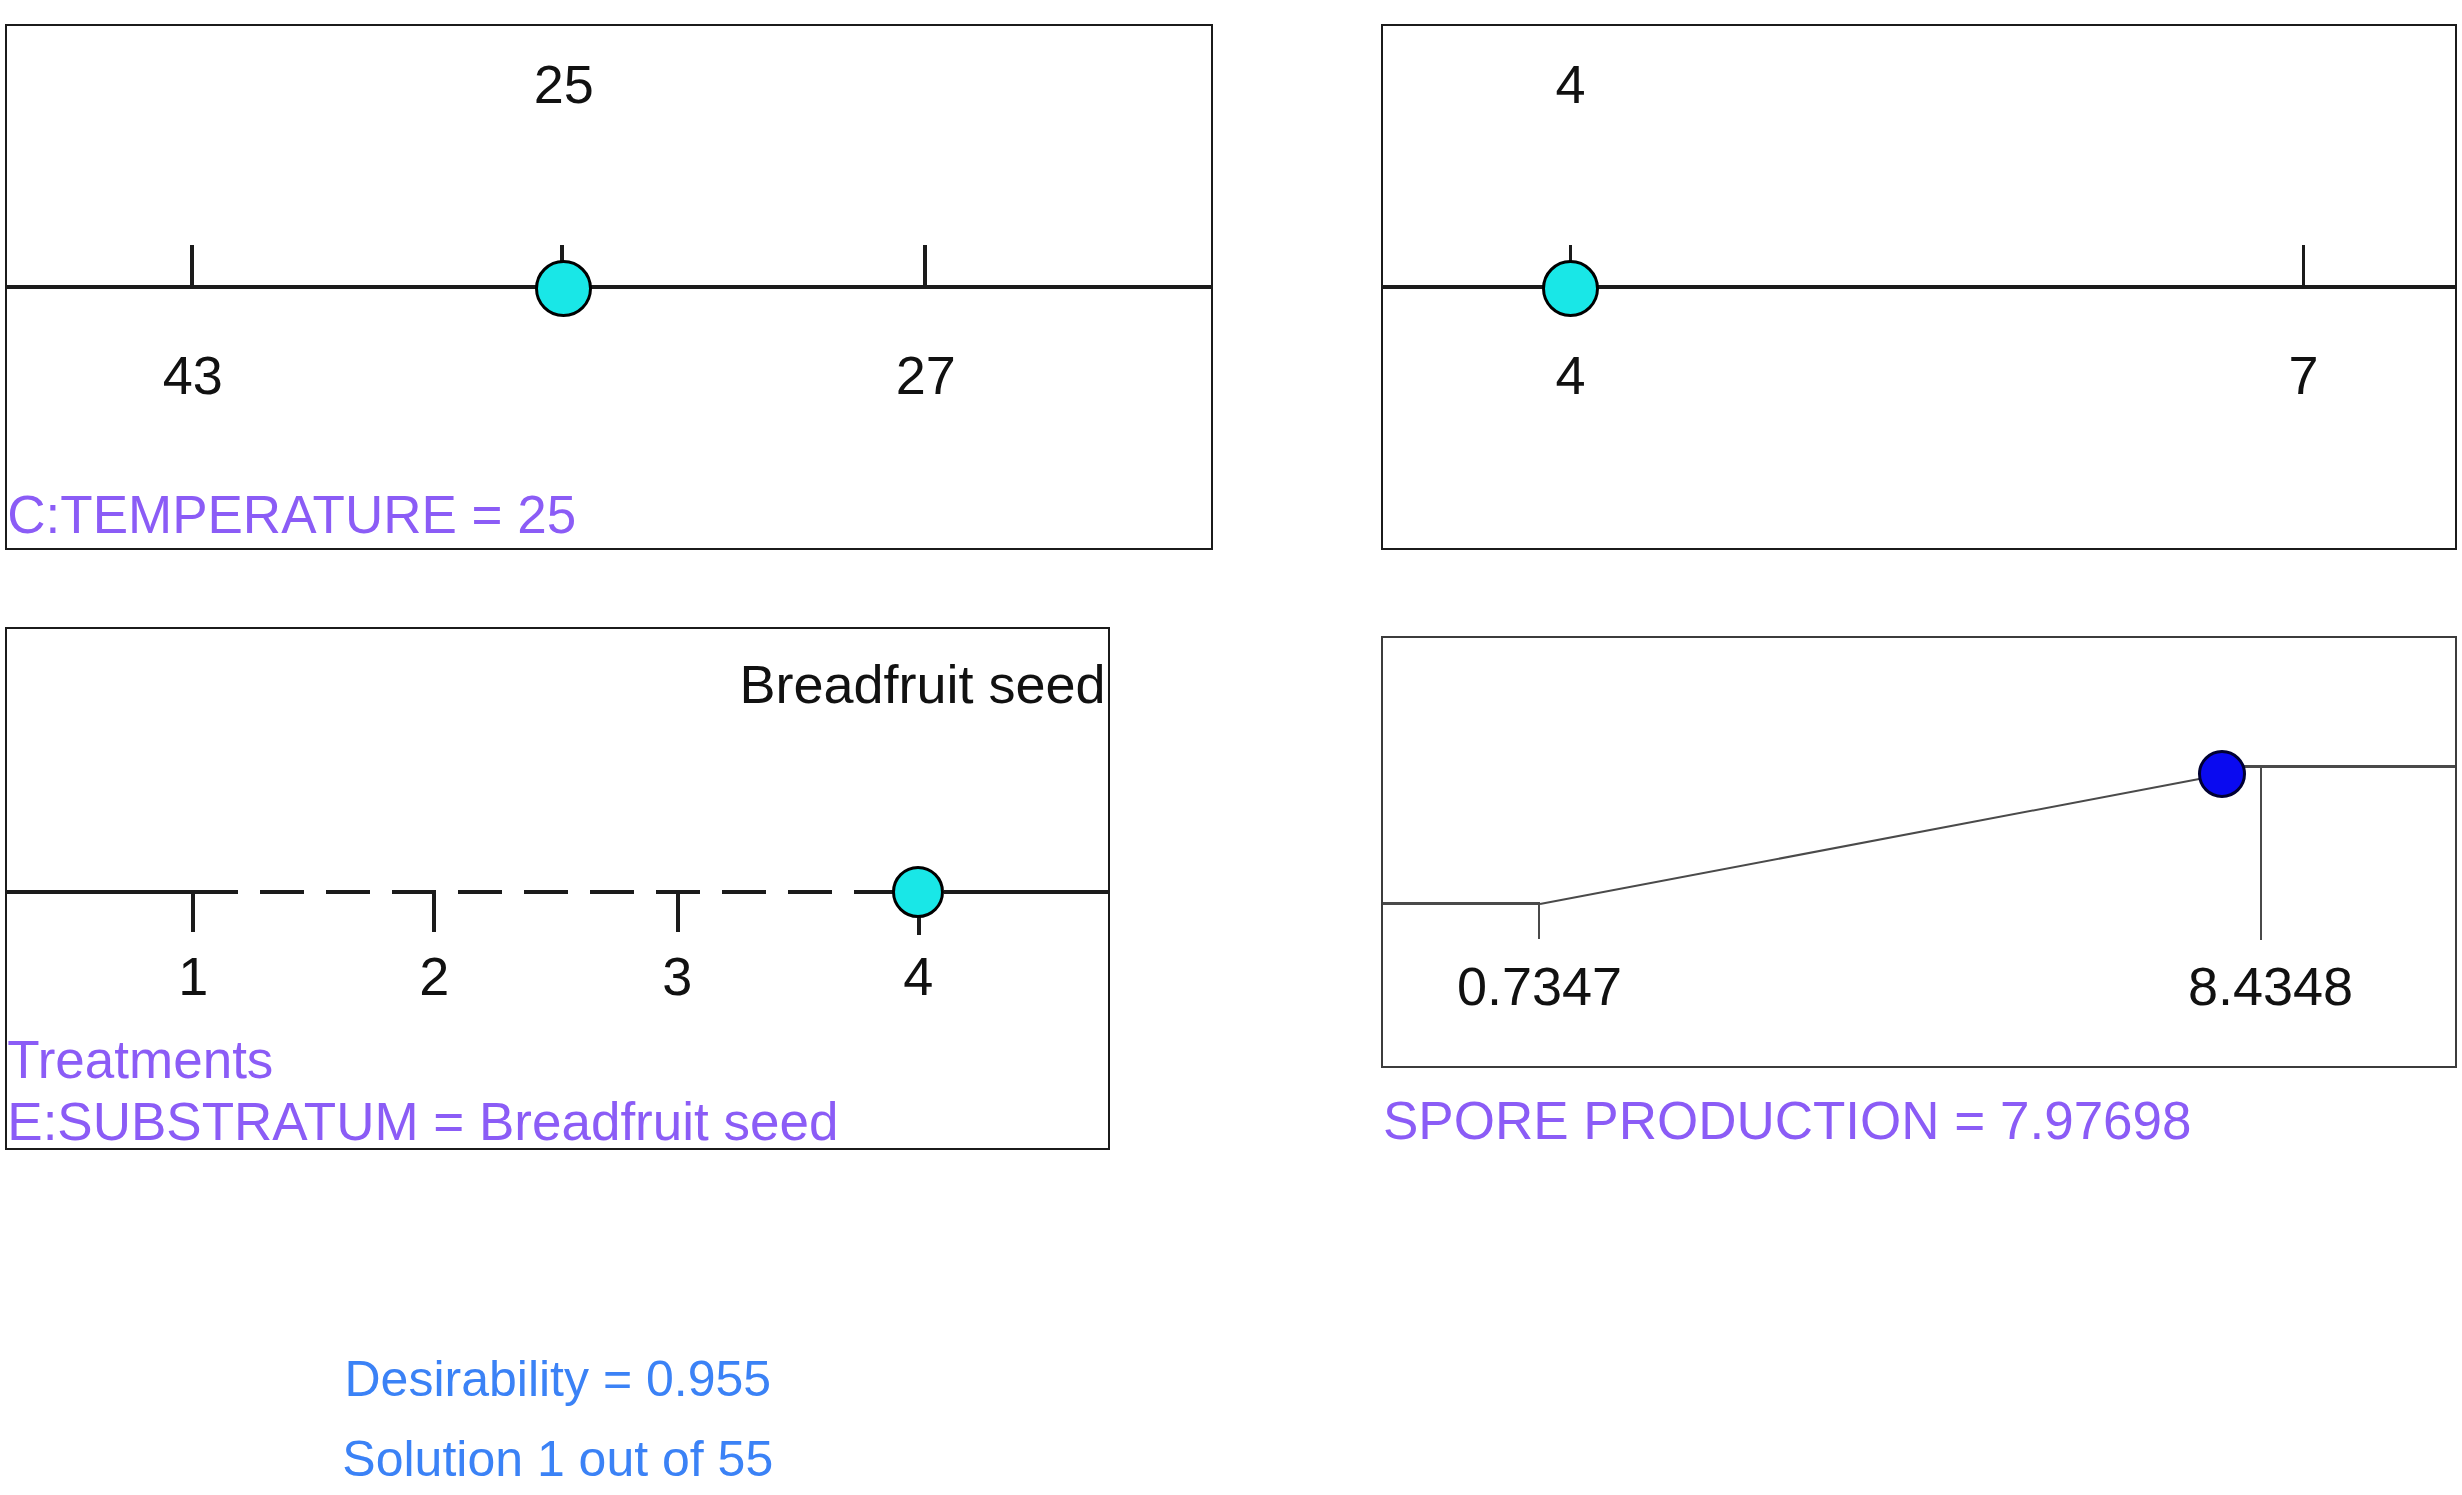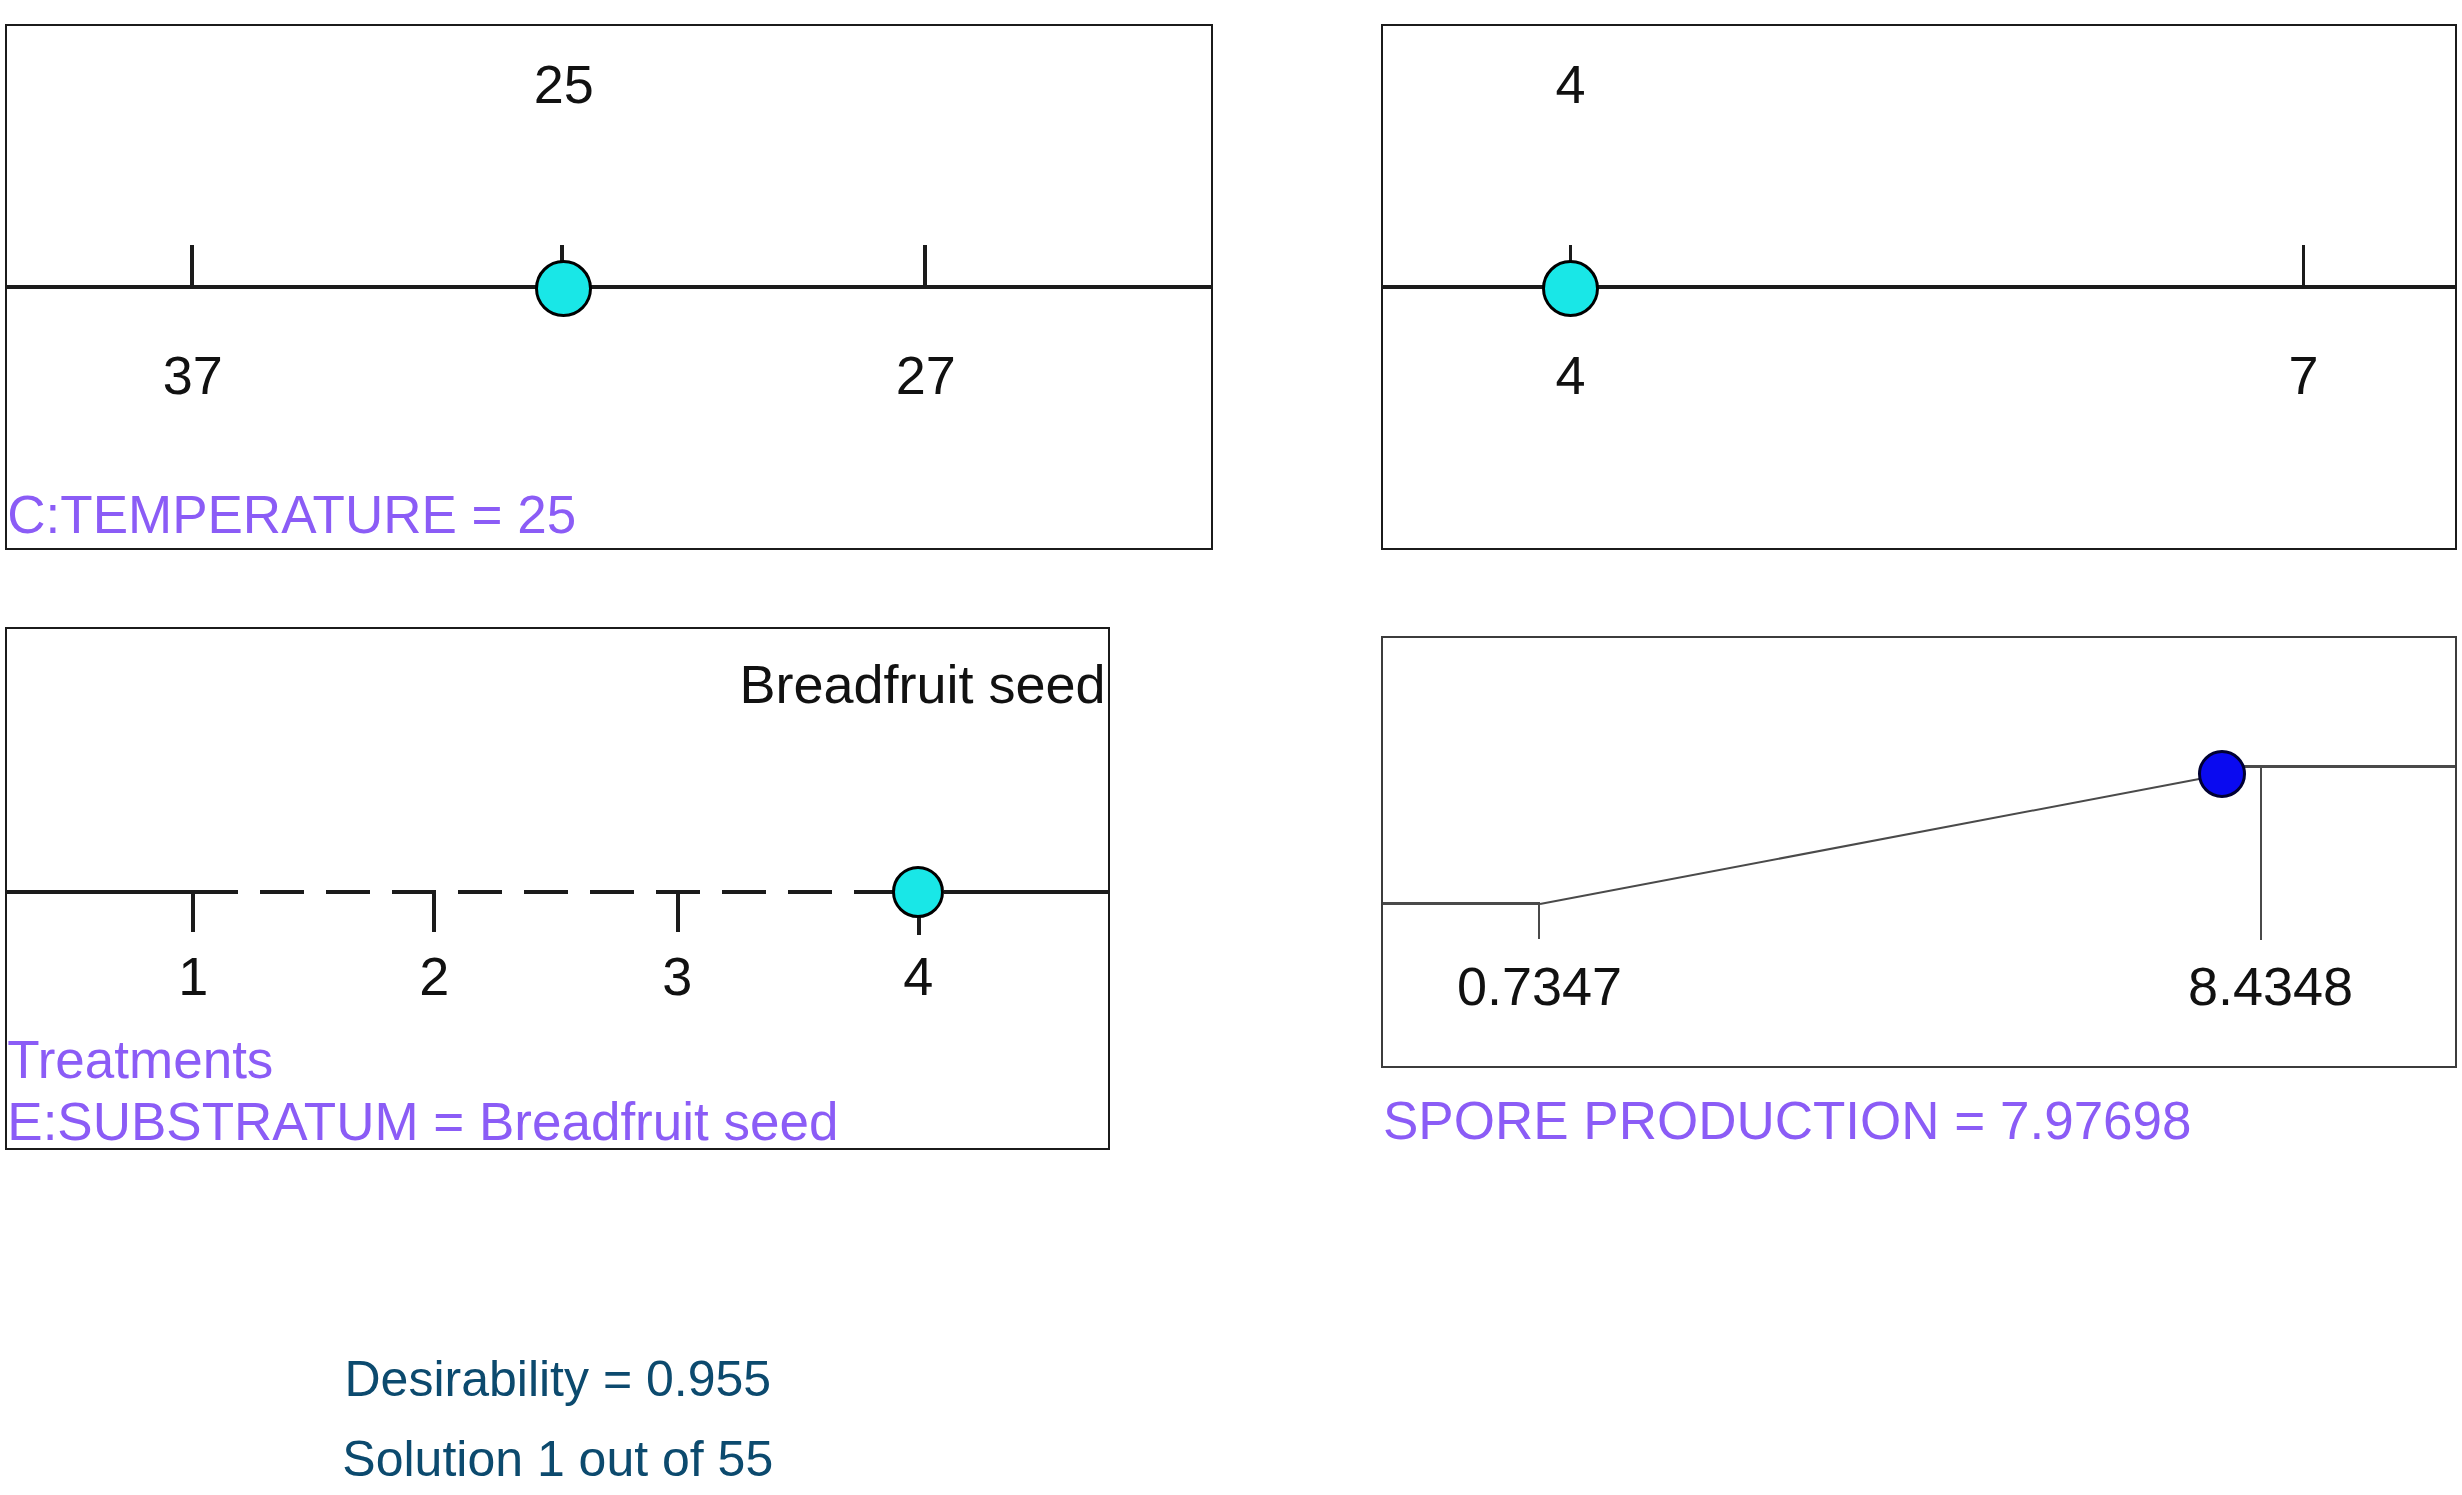--- a/index.html
+++ b/index.html
@@ -12,35 +12,35 @@
   .lbl{position:absolute;font-size:54px;line-height:1.15;color:#111111;text-align:center;white-space:nowrap;}
   .title{position:absolute;left:0;width:100%;font-size:53px;line-height:1.15;color:#8b5cf6;white-space:nowrap;}
   .axis{position:absolute;left:0;right:0;height:4px;background:#1b1b1b;}
   .tick-up,.tick-down{position:absolute;width:3.3px;background:#1b1b1b;}
   .dashseg{position:absolute;height:4px;
            background:repeating-linear-gradient(90deg,#1b1b1b 0 44px,rgba(0,0,0,0) 44px 66px);}
   .solidseg{position:absolute;height:4px;background:#1b1b1b;}
   .dot{position:absolute;border:3.3px solid #000000;border-radius:50%;background:#19e7e7;}
   .dot.blue{background:#0a0af0;border-color:#000033;}
   .gray{background:#4a4a4a;}
-  .footer-line{position:absolute;left:5.3px;width:1105px;text-align:center;font-size:50px;line-height:1.15;color:#0c4a6e;white-space:nowrap;}
+  .footer-line{position:absolute;left:5.3px;width:1105px;text-align:center;font-size:50px;line-height:1.15;color:#3b82f6;white-space:nowrap;}
 </style>
 </head>
 <body>
 
 <div class="canvas">
 
   <section class="panel" style="left:5.3px;top:24px;width:1208px;height:526px;">
     <div class="axis" style="top:259px;"></div>
     <div class="tick-up" style="left:183px;top:219px;height:40px;"></div>
     <div class="tick-up" style="left:553px;top:219px;height:40px;"></div>
     <div class="tick-up" style="left:916px;top:219px;height:40px;"></div>
     <div class="dot" style="left:528px;top:234px;width:57px;height:57px;"></div>
     <span class="lbl" style="left:490px;top:26.5px;width:133px;">25</span>
-    <span class="lbl" style="left:119px;top:318px;width:133px;">37</span>
+    <span class="lbl" style="left:119px;top:318px;width:133px;">43</span>
     <span class="lbl" style="left:852px;top:318px;width:133px;">27</span>
     <span class="title" style="top:459px;">C:TEMPERATURE = 25</span>
   </section>
 
   <section class="panel" style="left:1381px;top:24px;width:1076px;height:526px;">
     <div class="axis" style="top:259px;"></div>
     <div class="tick-up" style="left:186px;top:219px;height:40px;"></div>
     <div class="tick-up" style="left:919px;top:219px;height:40px;"></div>
     <div class="dot" style="left:159px;top:234px;width:57px;height:57px;"></div>
     <span class="lbl" style="left:121px;top:26.5px;width:133px;">4</span>

